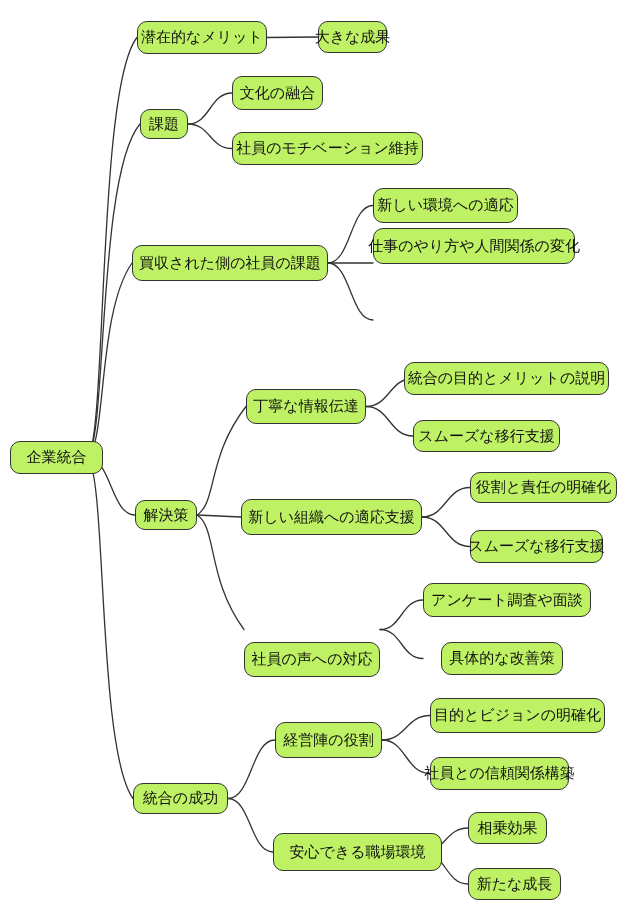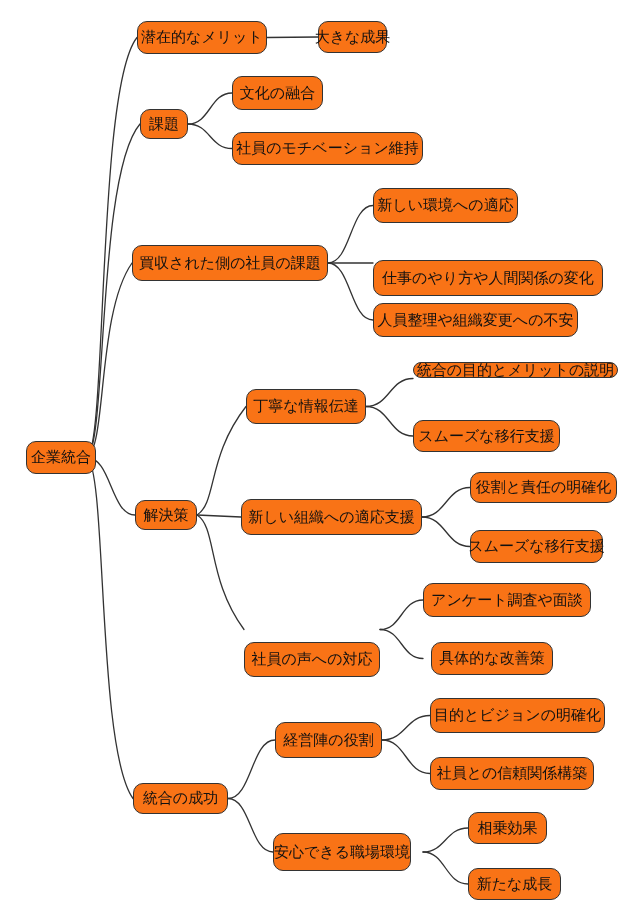--- a/index.html
+++ b/index.html
@@ -18,21 +18,21 @@
   #edge-layer {
     position: absolute;
     left: 0;
     top: 0;
     width: 628px;
     height: 921px;
   }
   .node {
     position: absolute;
     box-sizing: border-box;
-    background: #f97316;
+    background: #bef264;
     border: 1.5px solid #333333;
     border-radius: 10px;
     display: flex;
     align-items: center;
     justify-content: center;
     font-size: 15px;
     line-height: 1;
     color: #111111;
     white-space: nowrap;
   }
@@ -63,51 +63,50 @@
       <path d="M380,629.5 C401.5,629.5 401.5,600 423,600" fill="none" stroke="#333333" stroke-width="1.3" stroke-linecap="round"></path>
       <path d="M380,629.5 C401.5,629.5 401.5,658.5 423,658.5" fill="none" stroke="#333333" stroke-width="1.3" stroke-linecap="round"></path>
       <path d="M228,798.5 C251.5,798.5 251.5,740 275,740" fill="none" stroke="#333333" stroke-width="1.3" stroke-linecap="round"></path>
       <path d="M228,798.5 C250.5,798.5 250.5,852 273,852" fill="none" stroke="#333333" stroke-width="1.3" stroke-linecap="round"></path>
       <path d="M382,740 C406,740 406,715.5 430,715.5" fill="none" stroke="#333333" stroke-width="1.3" stroke-linecap="round"></path>
       <path d="M382,740 C406,740 406,773.5 430,773.5" fill="none" stroke="#333333" stroke-width="1.3" stroke-linecap="round"></path>
       <path d="M423,852 C445.5,852 445.5,828 468,828" fill="none" stroke="#333333" stroke-width="1.3" stroke-linecap="round"></path>
       <path d="M423,852 C445.5,852 445.5,884 468,884" fill="none" stroke="#333333" stroke-width="1.3" stroke-linecap="round"></path>
     </svg>
 
-  <div class="node" id="n-root" style="left:26px;top:441px;width:70px;height:33px">企業統合</div>
+  <div class="node" id="n-root" style="left:10px;top:441px;width:93px;height:33px">企業統合</div>
 
   <div class="node" id="n-merit" style="left:137px;top:21px;width:130px;height:33px">潜在的なメリット</div>
   <div class="node" id="n-kadai" style="left:140px;top:109px;width:48px;height:30px">課題</div>
   <div class="node" id="n-baishu" style="left:132px;top:245px;width:196px;height:36px">買収された側の社員の課題</div>
   <div class="node" id="n-kaiketsu" style="left:135px;top:500px;width:62px;height:30px">解決策</div>
   <div class="node" id="n-seiko" style="left:133px;top:783px;width:95px;height:31px">統合の成功</div>
 
   <div class="node" id="n-seika" style="left:318px;top:21px;width:69px;height:32px">大きな成果</div>
 
   <div class="node" id="n-bunka" style="left:232px;top:76px;width:91px;height:34px">文化の融合</div>
   <div class="node" id="n-motiv" style="left:232px;top:132px;width:191px;height:33px">社員のモチベーション維持</div>
 
   <div class="node" id="n-kankyo" style="left:373px;top:188px;width:145px;height:35px">新しい環境への適応</div>
-  <div class="node" id="n-shigoto" style="left:373px;top:260px;width:230px;height:36px">仕事のやり方や人間関係の変化</div>
-  <div class="node" id="n-jinin" style="left:373px;top:303px;width:205px;height:34px">人員整理や組織変更への不安</div>
+  <div class="node" id="n-shigoto" style="left:373px;top:228px;width:202px;height:36px">仕事のやり方や人間関係の変化</div>
 
   <div class="node" id="n-teinei" style="left:246px;top:389px;width:120px;height:35px">丁寧な情報伝達</div>
   <div class="node" id="n-tekiou" style="left:241px;top:499px;width:181px;height:36px">新しい組織への適応支援</div>
   <div class="node" id="n-koe" style="left:244px;top:642px;width:136px;height:35px">社員の声への対応</div>
 
   <div class="node" id="n-keiei" style="left:275px;top:722px;width:107px;height:36px">経営陣の役割</div>
-  <div class="node" id="n-anshin" style="left:273px;top:833px;width:138px;height:38px">安心できる職場環境</div>
+  <div class="node" id="n-anshin" style="left:273px;top:833px;width:169px;height:38px">安心できる職場環境</div>
 
-  <div class="node" id="n-mokuteki" style="left:413px;top:362px;width:205px;height:16px">統合の目的とメリットの説明</div>
+  <div class="node" id="n-mokuteki" style="left:404px;top:362px;width:205px;height:33px">統合の目的とメリットの説明</div>
   <div class="node" id="n-smooth" style="left:413px;top:420px;width:147px;height:32px">スムーズな移行支援</div>
 
   <div class="node" id="n-yakuwari" style="left:470px;top:472px;width:147px;height:31px">役割と責任の明確化</div>
   <div class="node" id="n-kenshu" style="left:470px;top:530px;width:133px;height:33px">スムーズな移行支援</div>
 
   <div class="node" id="n-anketo" style="left:423px;top:583px;width:168px;height:34px">アンケート調査や面談</div>
-  <div class="node" id="n-kaizen" style="left:431px;top:642px;width:122px;height:33px">具体的な改善策</div>
+  <div class="node" id="n-kaizen" style="left:441px;top:642px;width:122px;height:33px">具体的な改善策</div>
 
   <div class="node" id="n-vision" style="left:430px;top:698px;width:175px;height:35px">目的とビジョンの明確化</div>
-  <div class="node" id="n-shinrai" style="left:430px;top:757px;width:164px;height:33px">社員との信頼関係構築</div>
+  <div class="node" id="n-shinrai" style="left:430px;top:757px;width:139px;height:33px">社員との信頼関係構築</div>
 
   <div class="node" id="n-sojo" style="left:468px;top:812px;width:79px;height:32px">相乗効果</div>
   <div class="node" id="n-seicho" style="left:468px;top:868px;width:93px;height:32px">新たな成長</div>
 </div>
 
 </body></html>

